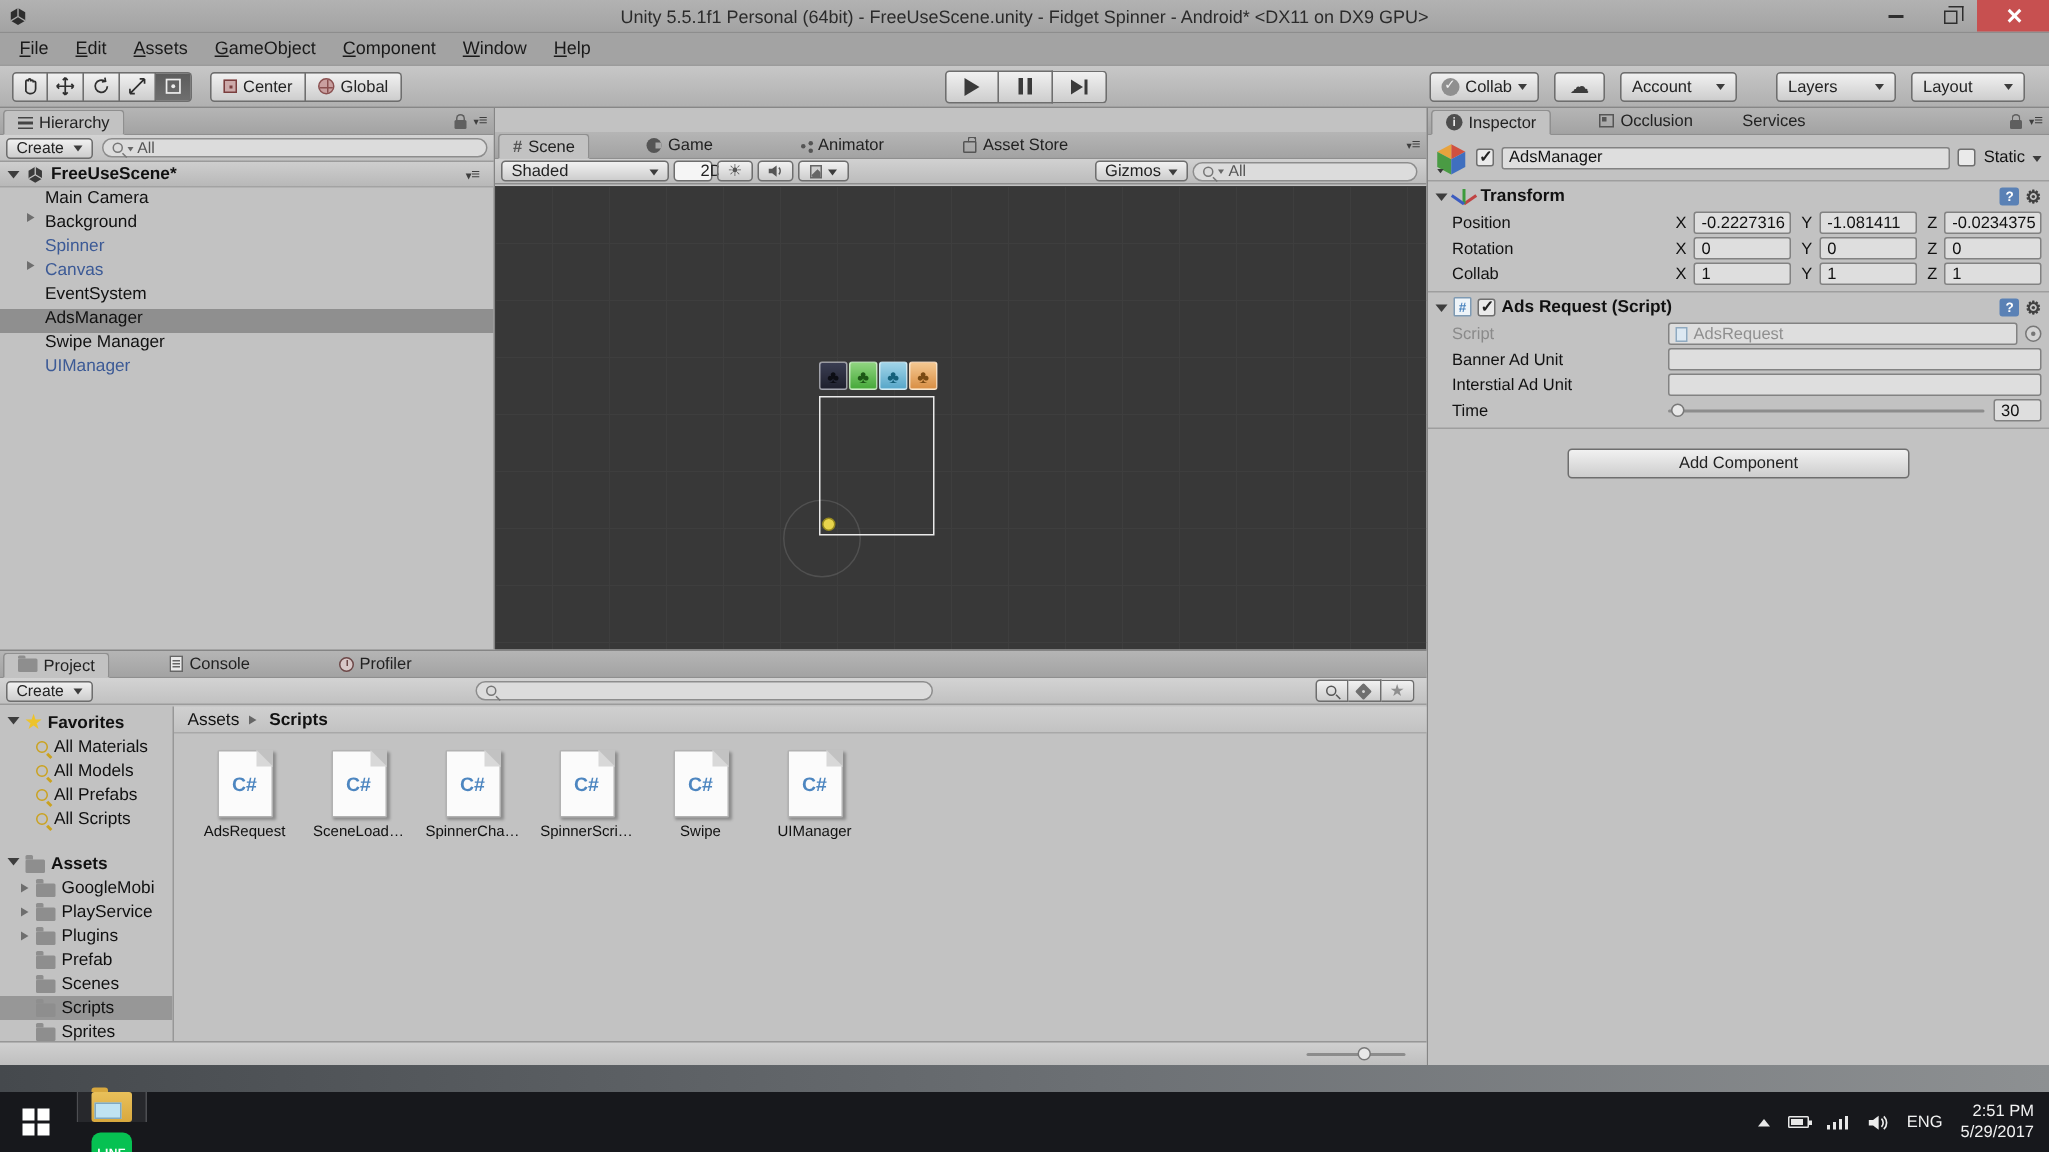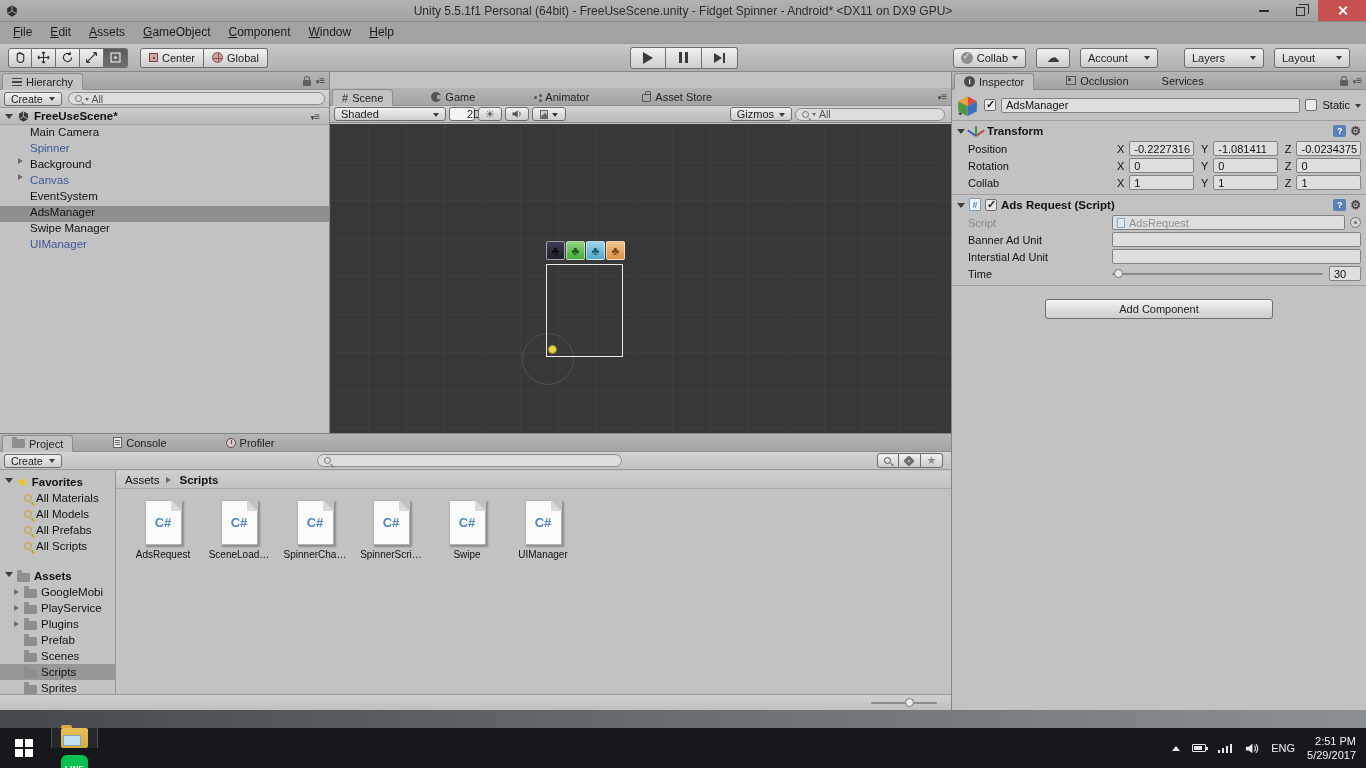--- a/index.html
+++ b/index.html
@@ -445,25 +445,25 @@
       <span>FreeUseScene*</span>
       <span class="strip-right" style="padding-bottom:0;">
           <span class="pmenu-glyph">≡</span>
         </span>
     </div>
     <div class="tree">
       <div class="trow">
           <span>Main Camera</span>
         </div>
       <div class="trow">
-          <span class="t-blue">Spinner</span>
-        </div>
-      <div class="trow">
           <span class="fold-closed"></span>
           <span>Background</span>
+        </div>
+      <div class="trow">
+          <span class="t-blue">Spinner</span>
         </div>
       <div class="trow">
           <span class="fold-closed"></span>
           <span class="t-blue">Canvas</span>
         </div>
       <div class="trow">
           <span>EventSystem</span>
         </div>
       <div class="trow selected">
           <span>AdsManager</span>

